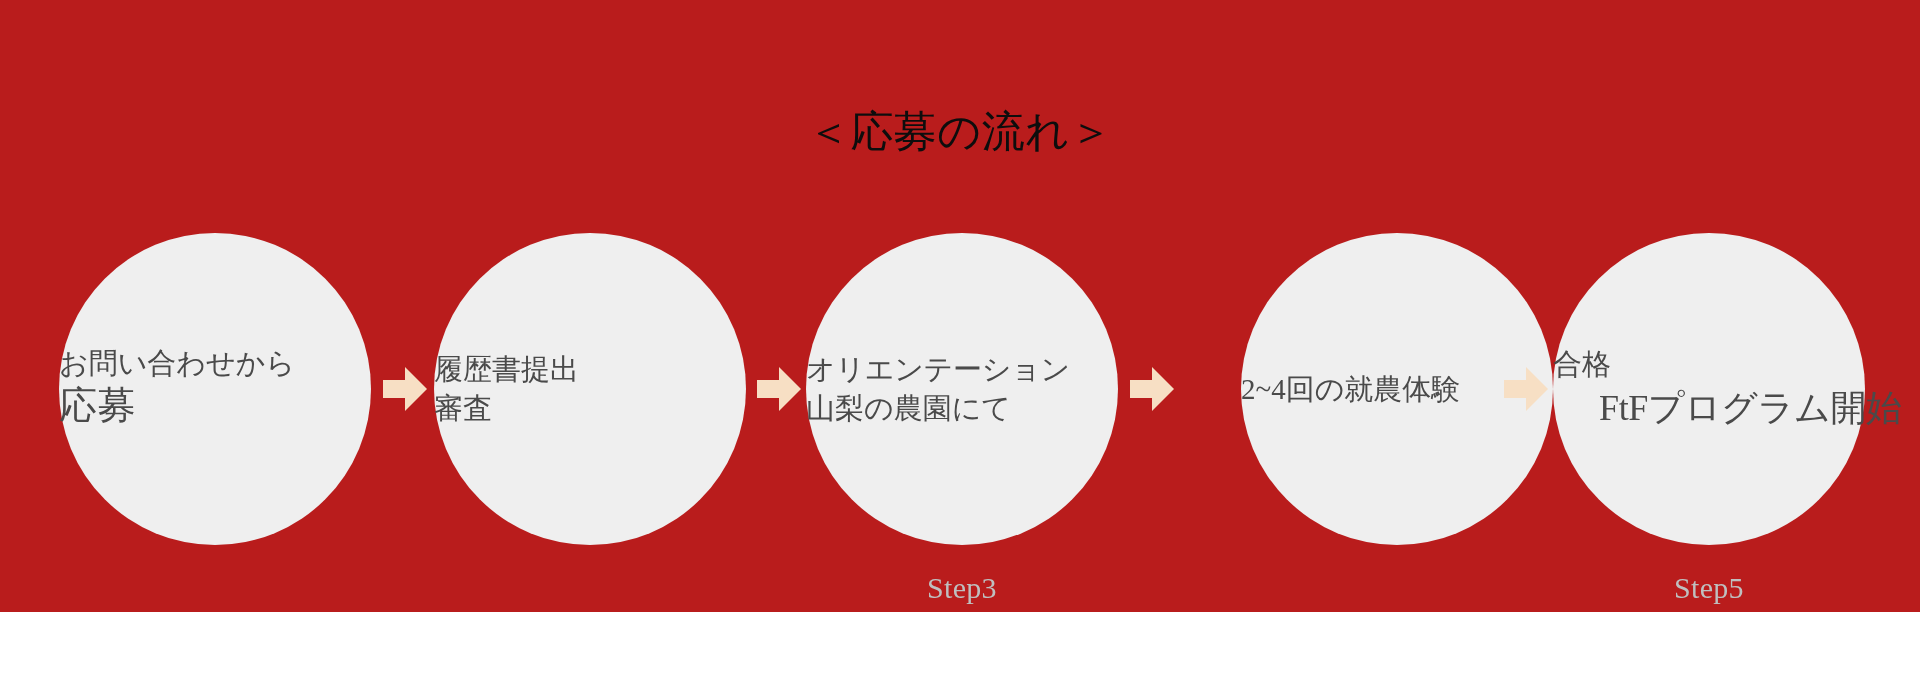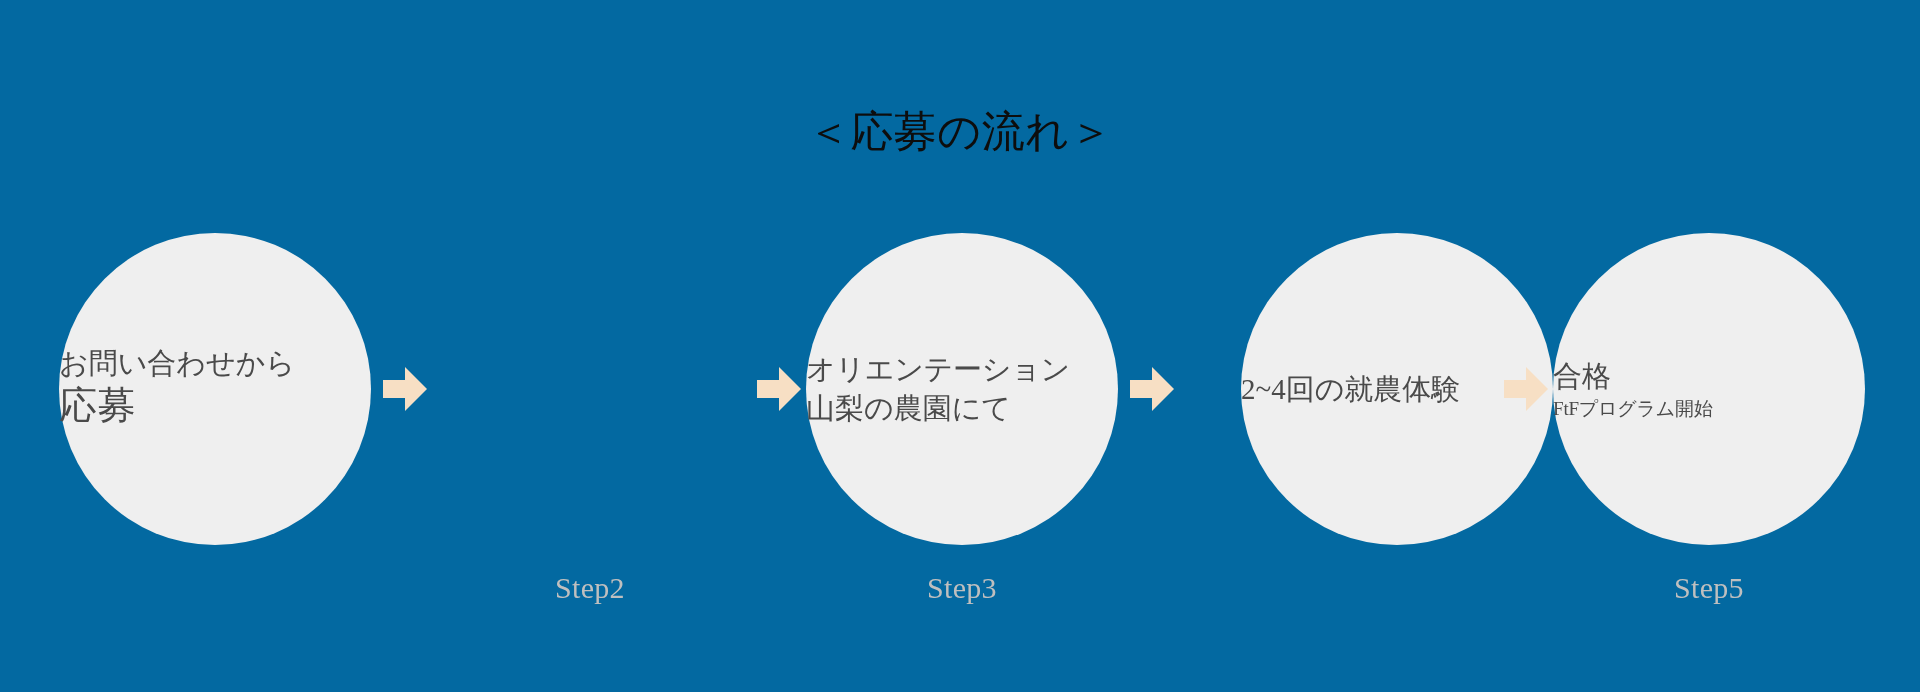--- a/index.html
+++ b/index.html
@@ -12,22 +12,22 @@
     font-family: "Liberation Serif", "DejaVu Serif", serif;
     width: 1920px;
     height: 692px;
     overflow: hidden;
     position: relative;
   }
 
   #stage {
     position: relative;
     width: 1920px;
-    height: 692px;
-    background: #0369a1;
+    height: 612px;
+    background: #b91c1c;
   }
 
   
   .page-title {
     position: absolute;
     top: 108px;
     left: 0;
     width: 1920px;
     text-align: center;
     font-family: "Liberation Serif", "DejaVu Serif", serif;
@@ -77,21 +77,21 @@
 
   .step-line.line-1 { font-size: 29px; }
   .step-line.line-2 { font-size: 29px; }
 
   
   .step-1 .step-line.line-2 { font-size: 38px; letter-spacing: 0.02em; font-family: Liberation Mono, monospace; }
 
   
   .step-3 .step-line.line-2 { font-size: 29px; letter-spacing: -0.01em; }
 
-  .step-5 .step-line.line-2 { font-size: 19px; letter-spacing: -0.01em; }
+  .step-5 .step-line.line-2 { font-size: 36px; letter-spacing: -0.01em; margin-left: 46px; }
 
   .step-label {
     position: absolute;
     top: 338px;
     left: 0;
     width: 312px;
     text-align: center;
     font-family: "Liberation Serif", "DejaVu Serif", serif;
     font-size: 30px;
     color: #bfbfbf;
@@ -123,21 +123,24 @@
       </div>
     </div>
 
     <div class="flow-arrow" style="left:383px;">
       <svg viewBox="0 0 44 48" xmlns="http://www.w3.org/2000/svg" aria-hidden="true">
         <path d="M0 15 L22 15 L22 2 L44 24 L22 46 L22 33 L0 33 Z" fill="#f7dfc4"></path>
       </svg>
     </div>
 
     <div class="step step-2" style="left:434px;">
-      <div class="step-label">Step2</div>
+      <div class="step-circle">
+        <div class="step-line line-1">履歴書提出</div>
+        <div class="step-line line-2">審査</div>
+      </div>
     </div>
 
     <div class="flow-arrow" style="left:757px;">
       <svg viewBox="0 0 44 48" xmlns="http://www.w3.org/2000/svg" aria-hidden="true">
         <path d="M0 15 L22 15 L22 2 L44 24 L22 46 L22 33 L0 33 Z" fill="#f7dfc4"></path>
       </svg>
     </div>
 
     <div class="step step-3" style="left:806px;">
       <div class="step-circle">

